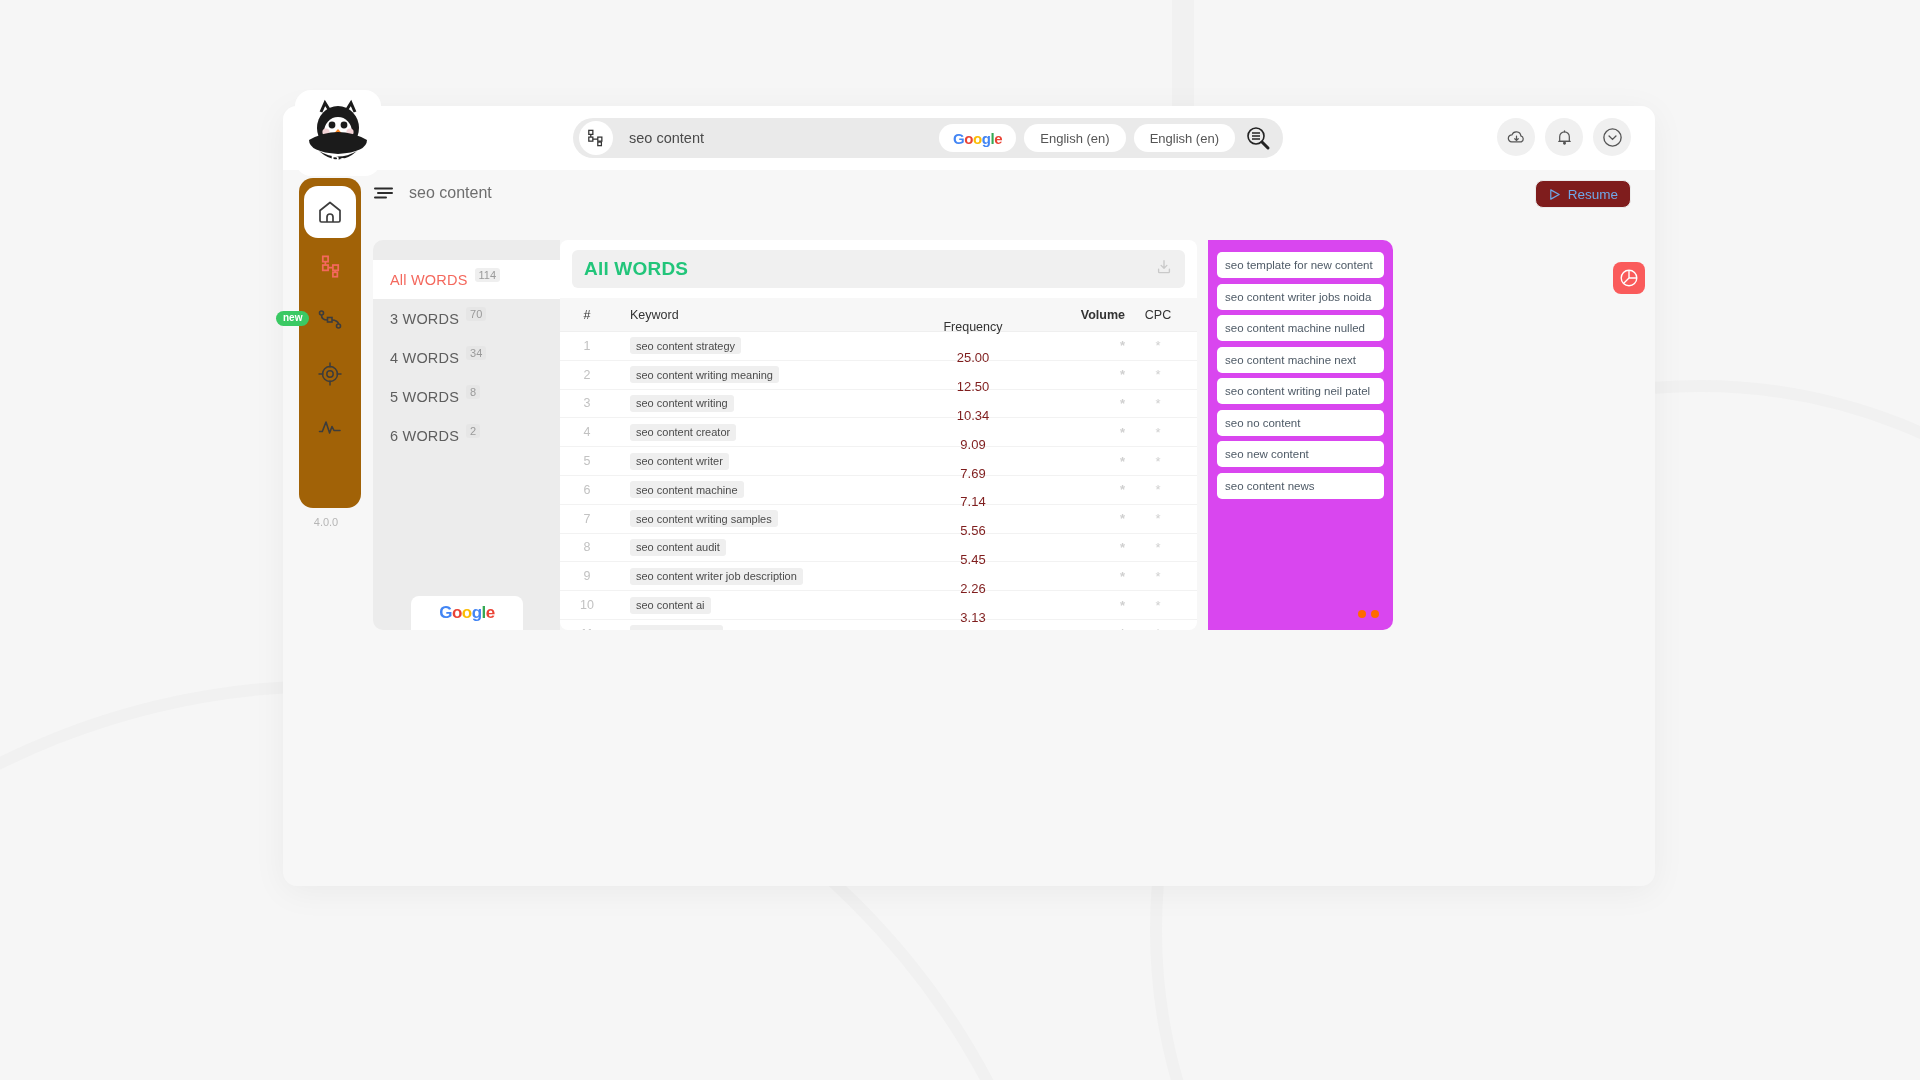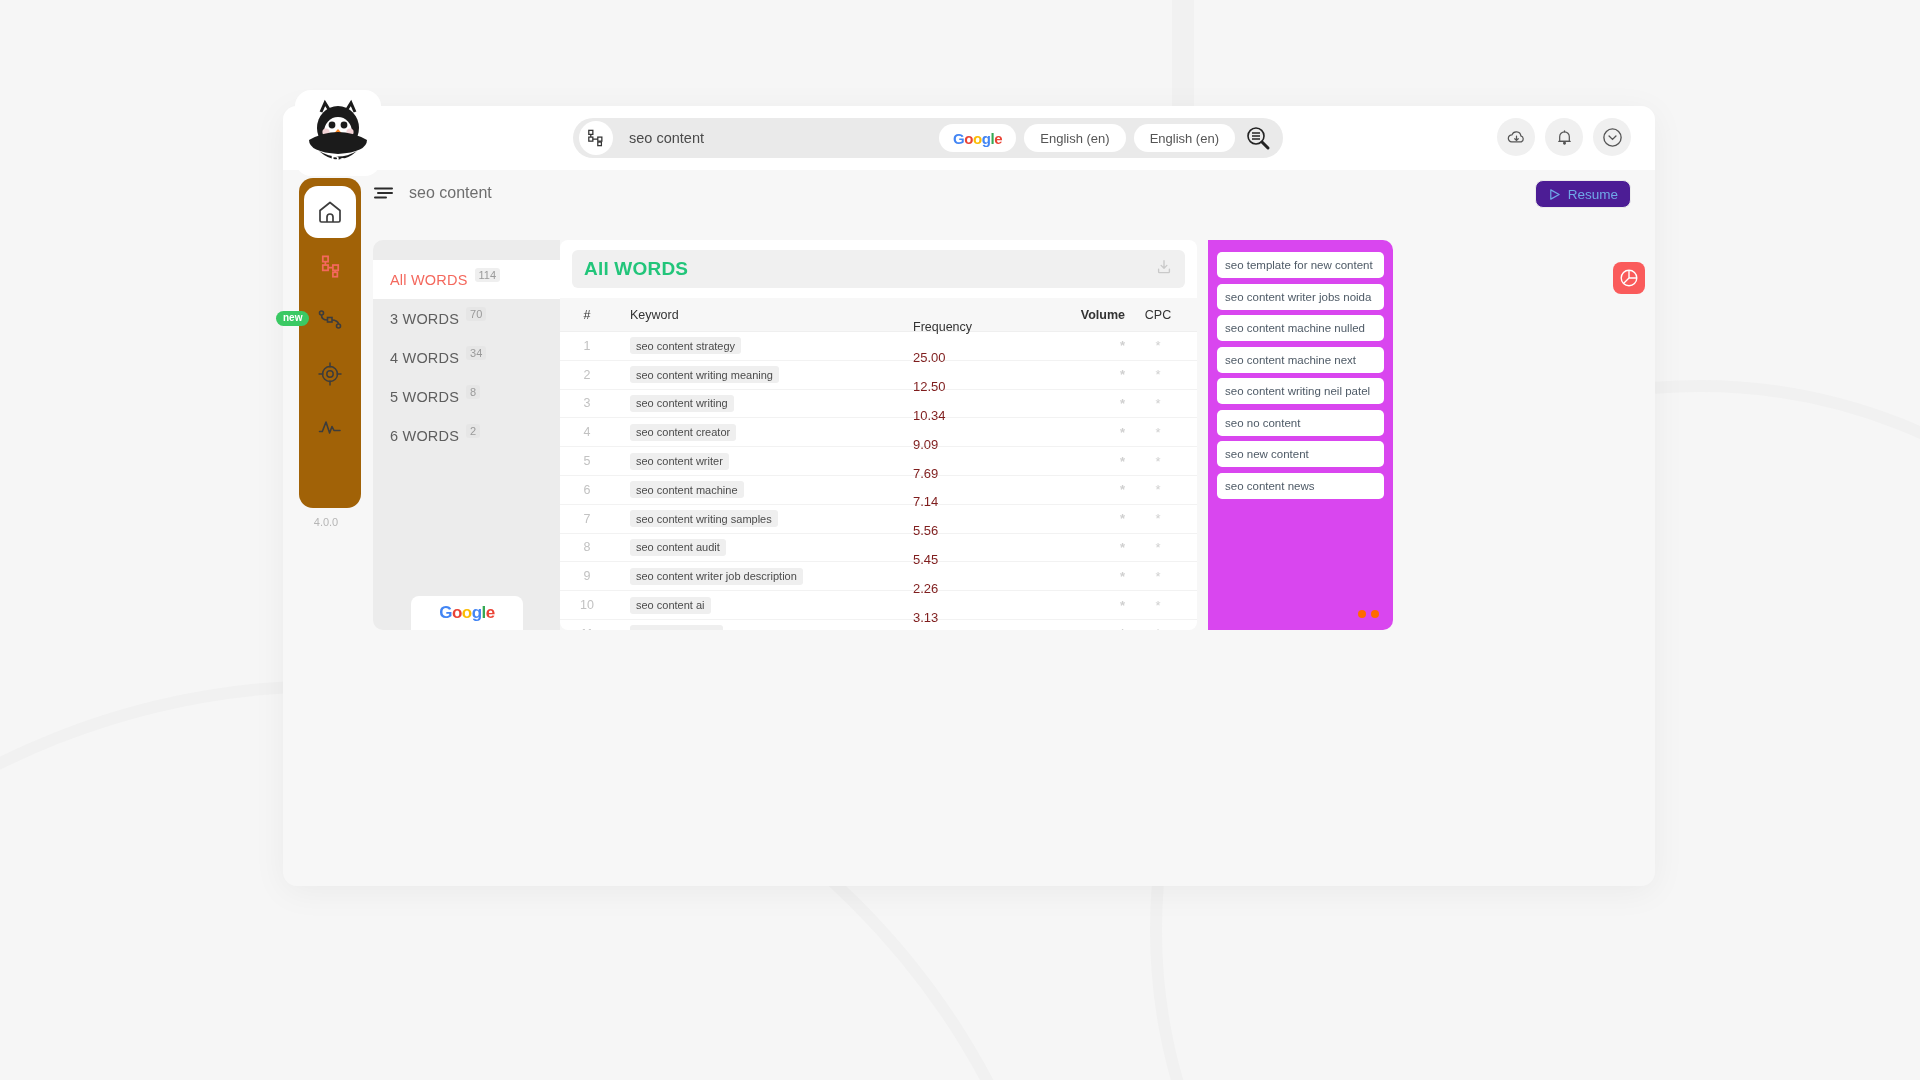--- a/index.html
+++ b/index.html
@@ -102,21 +102,21 @@
   }
 
   
   .content-header {
     position: absolute; left: 90px; top: 78px;
     display: flex; align-items: center; gap: 14px;
   }
   .page-title { font-size: 16px; color: #6e6e6e; }
   .resume-btn {
     position: absolute; right: 24px; top: 74px;
-    background: #4c1d95; border: 1px solid #ececec; border-radius: 8px;
+    background: #7f1d1d; border: 1px solid #ececec; border-radius: 8px;
     height: 28px; padding: 0 12px; display: flex; align-items: center; gap: 7px;
     color: #6fa8e8; font-size: 13.5px;
   }
 
   
   .words-panel {
     position: absolute; left: 90px; top: 134px;
     width: 187px; height: 390px;
     background: #ececec; border-radius: 10px 0 0 10px;
     padding-top: 20px;
@@ -155,21 +155,21 @@
     padding: 0 12px; justify-content: space-between;
   }
   .table-title { font-size: 19px; font-weight: bold; color: #22c57a; letter-spacing: .2px; }
   .table-head {
     display: flex; align-items: center; height: 34px;
     background: #f7f7f7; border-bottom: 1px solid #efefef;
     margin-top: 10px; font-size: 12.5px; color: #333;
   }
   .c-idx { width: 54px; text-align: center; flex: 0 0 auto; }
   .c-kw  { flex: 1 1 auto; padding-left: 16px; }
-  .c-fr  { width: 120px; text-align: left; flex: 0 0 auto; margin-top: 24px; }
+  .c-fr  { width: 120px; text-align: center; flex: 0 0 auto; margin-top: 24px; }
   .c-vol { width: 92px; text-align: right; flex: 0 0 auto; font-weight: bold; }
   .c-cpc { width: 72px; text-align: center; flex: 0 0 auto; padding-right: 6px; }
   .table-row {
     display: flex; align-items: center; height: 28.8px;
     border-bottom: 1px solid #f2f2f2; font-size: 12.5px;
   }
   .table-row .c-idx { color: #c2c2c2; font-size: 12.5px; }
   .kw-chip {
     display: inline-block; background: #efefef; color: #4b4b4b;
     font-size: 11px; padding: 2.5px 6px; border-radius: 3px;

